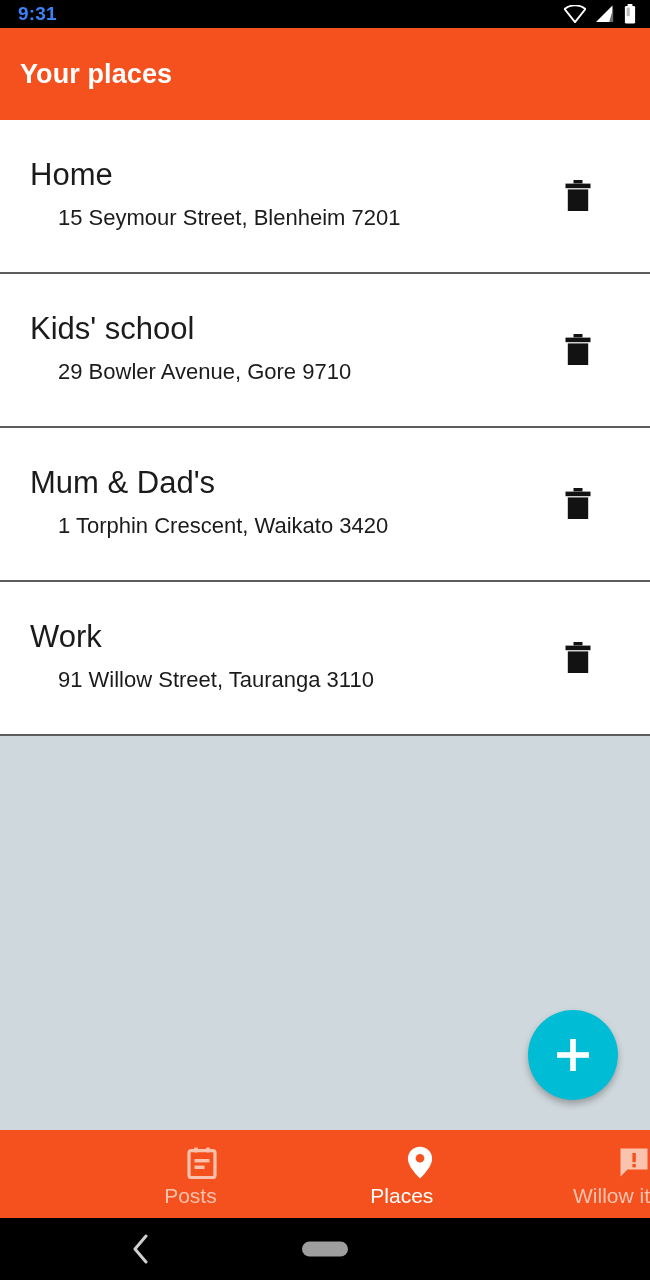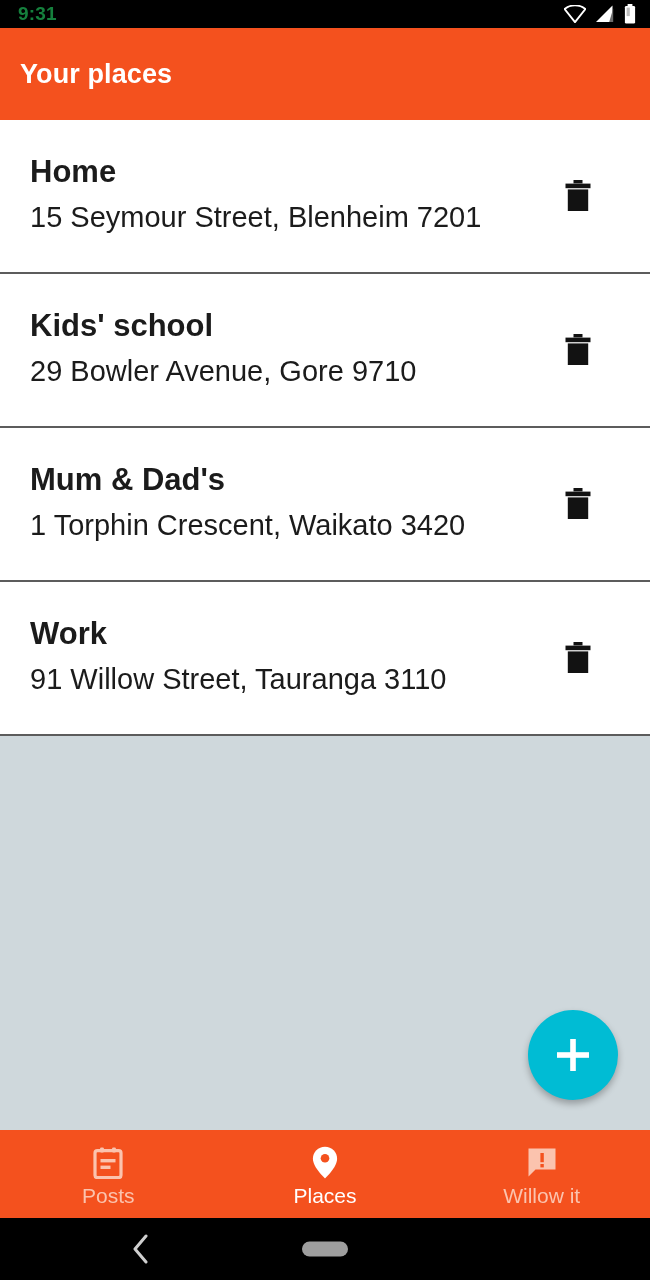--- a/index.html
+++ b/index.html
@@ -25,21 +25,21 @@
   .status-bar {
     height: 28px;
     background: #000000;
     display: flex;
     align-items: center;
     justify-content: space-between;
     padding: 0 14px 0 18px;
     flex: 0 0 28px;
   }
   .status-time {
-    color: #15803d;
+    color: #3b82f6;
     font-size: 19px;
     font-weight: bold;
     letter-spacing: 0.2px;
     line-height: 28px;
   }
   .status-icons {
     display: flex;
     align-items: center;
     gap: 9px;
   }
@@ -80,26 +80,27 @@
     display: flex;
     flex-direction: column;
     justify-content: center;
     gap: 14px;
     padding-bottom: 4px;
   }
   .place-title {
     font-size: 31px;
     color: #1b1b1b;
     line-height: 1.05;
-    font-weight: bold;
+    font-weight: normal;
   }
   .place-address {
-    font-size: 29px;
+    font-size: 22px;
     color: #1b1b1b;
     line-height: 1.05;
+    margin-left: 28px;
   }
   .delete-btn {
     flex: 0 0 auto;
     width: 56px;
     height: 56px;
     display: flex;
     align-items: center;
     justify-content: center;
     margin-right: 18px;
     cursor: pointer;
@@ -136,21 +137,21 @@
     flex: 0 0 88px;
     height: 88px;
     background: #f4511e;
     display: flex;
     align-items: stretch;
   }
   .nav-item {
     flex: 1 1 33.33%;
     display: flex;
     flex-direction: column;
-    align-items: center;
+    align-items: flex-end;
     justify-content: center;
     gap: 6px;
     cursor: pointer;
     padding-top: 4px;
   }
   .nav-icon { height: 32px; display: flex; align-items: center; justify-content: center; }
   .nav-icon svg { display: block; }
   .nav-label {
     font-size: 21px;
     color: #fbc3ae;

